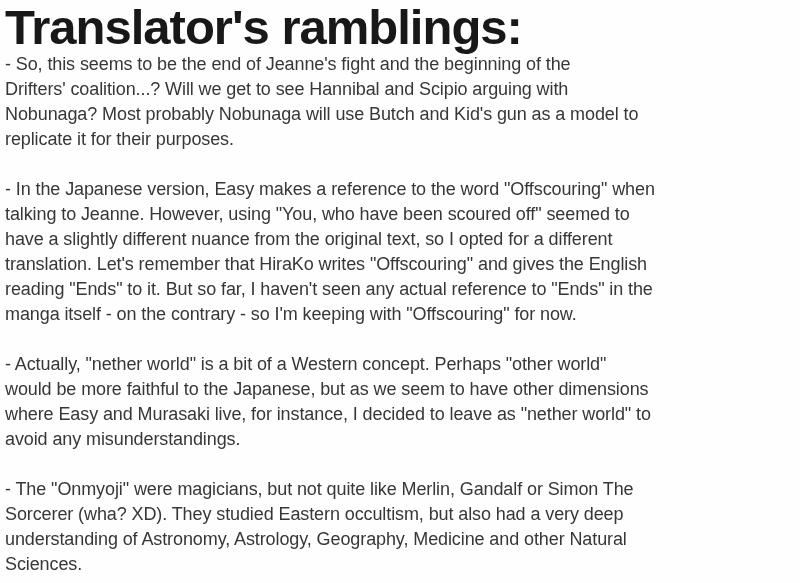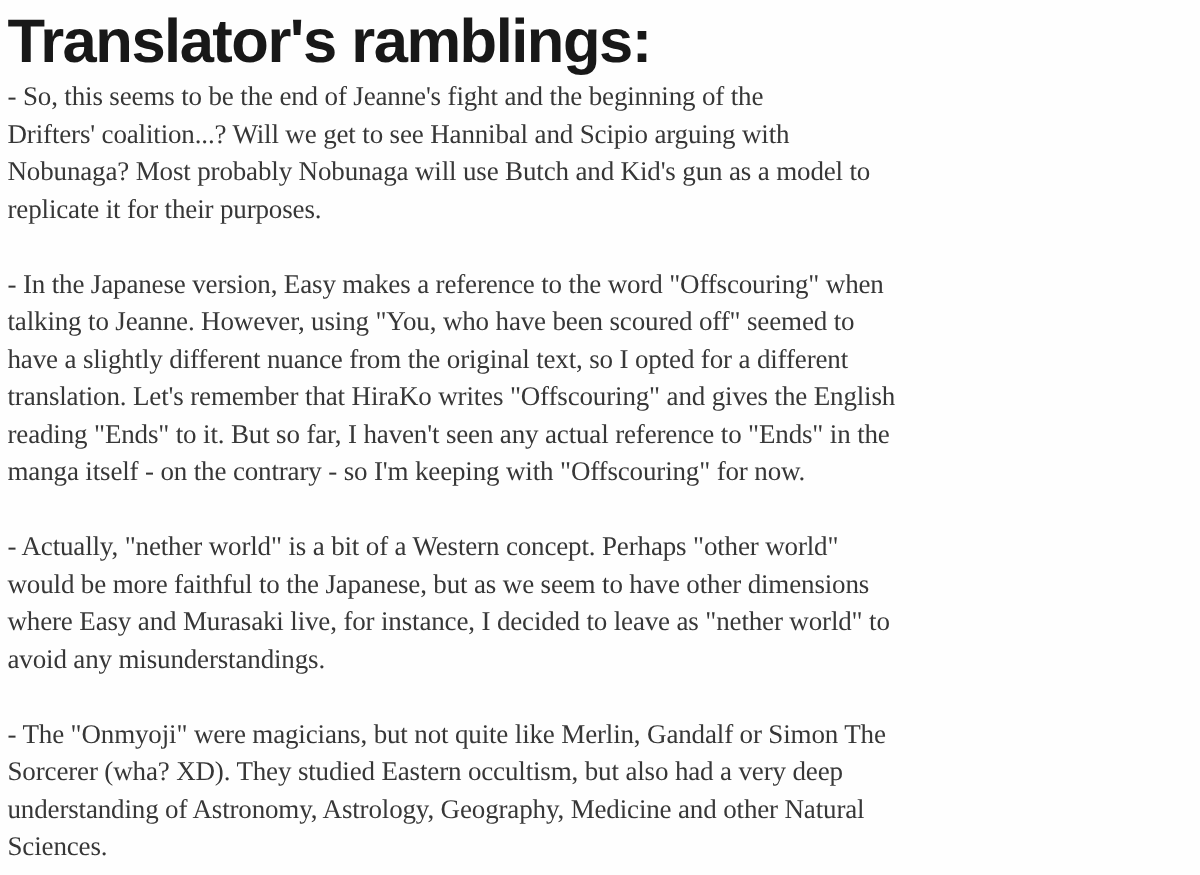--- a/index.html
+++ b/index.html
@@ -14,34 +14,33 @@
     font-family: "Liberation Sans", sans-serif;
   }
   .page {
     padding: 4px 6px 0 5px;
     box-sizing: border-box;
     width: 800px;
     height: 583px;
   }
   .title {
     margin: 0;
-    font-size: 41px;
+    font-size: 49px;
     font-weight: 700;
     letter-spacing: -1px;
     line-height: 46px;
     color: #181818;
   }
   .para {
     margin: 0 0 25px 0;
     white-space: pre-line;
     font-size: 18px;
     line-height: 25px;
     letter-spacing: -0.1px;
     color: #373737;
-    font-family: Liberation Serif, serif;
   }
   .para:first-of-type {
     margin-top: 2px;
   }
 </style>
 </head>
 <body>
 
 <div class="page">
   <h1 class="title">Translator's ramblings:</h1>

